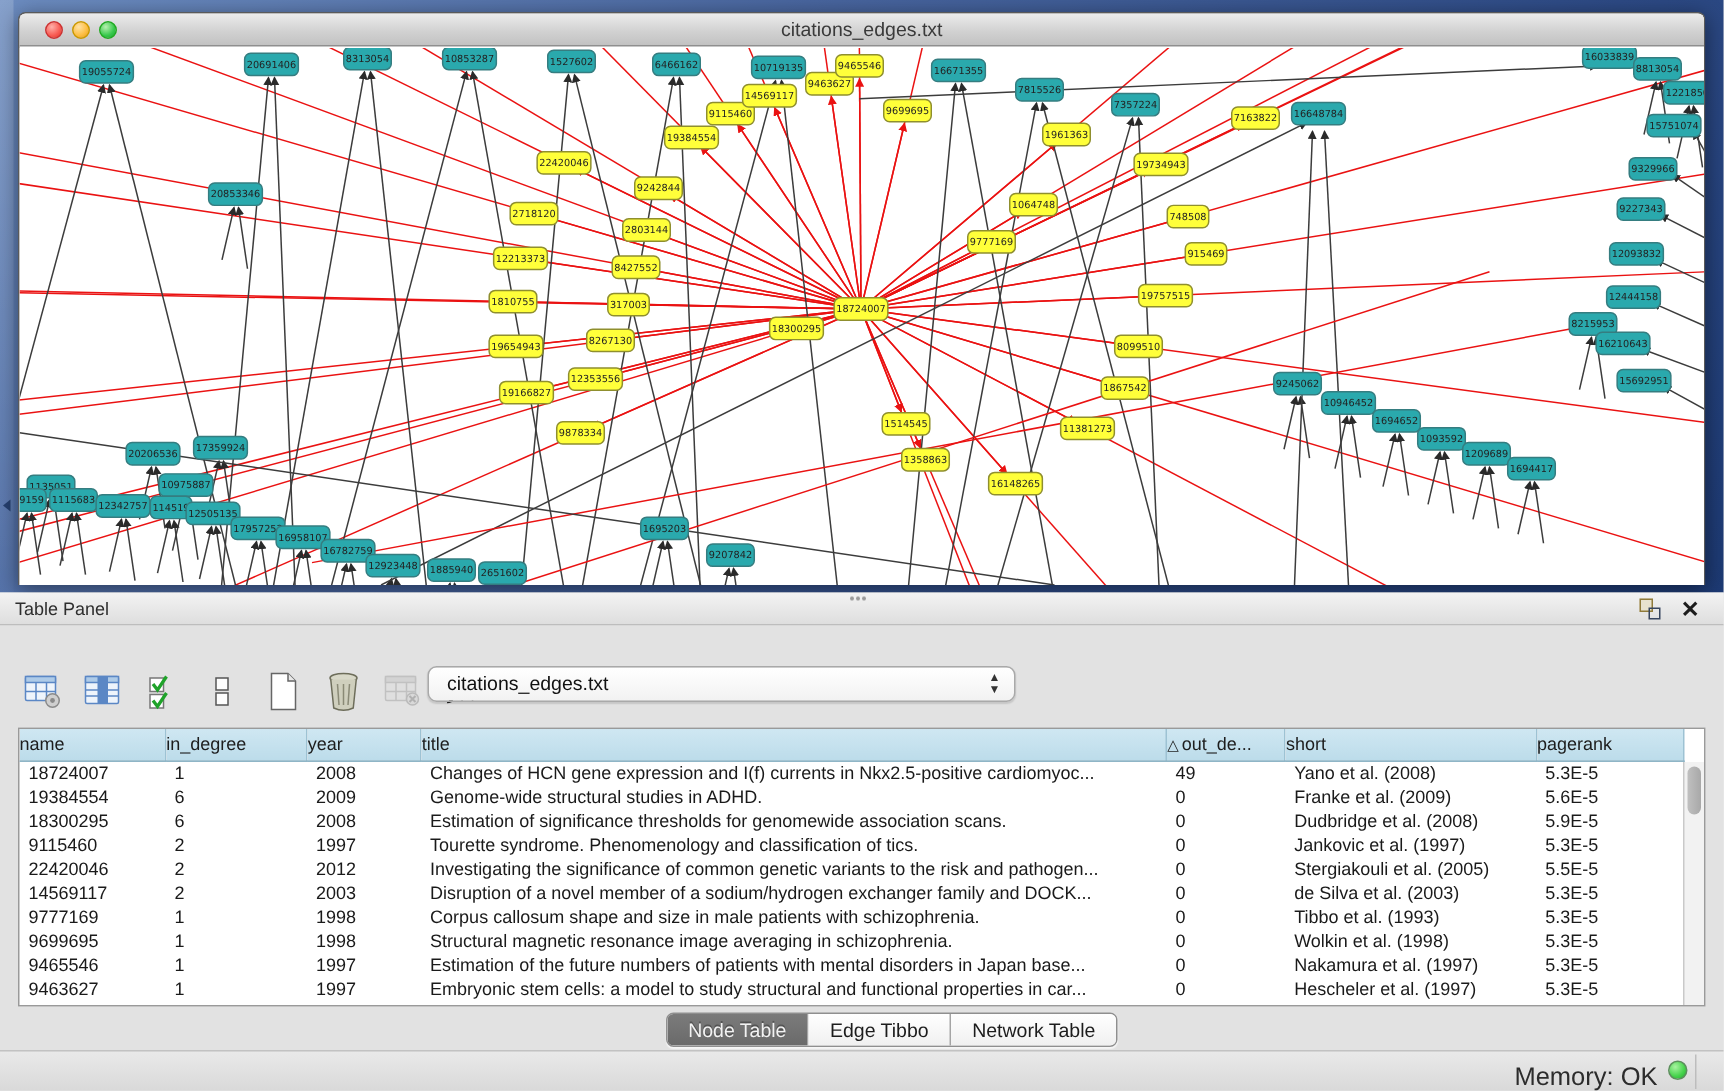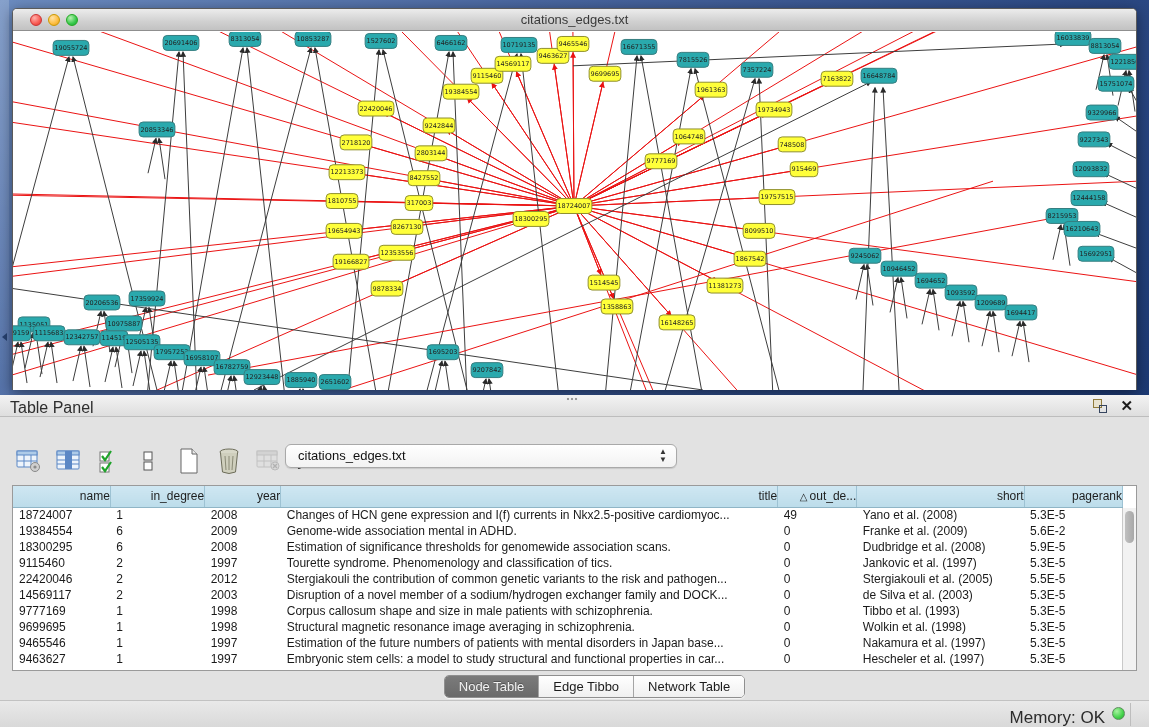--- a/index.html
+++ b/index.html
@@ -26,21 +26,21 @@
   .t-zoom  { left:53px;  background:radial-gradient(circle at 35% 30%, #b8f0b0, #36c84b 60%, #1fa336); border:1px solid #2a2; }
   .canvas { position:absolute; left:0; top:23px; right:0; bottom:0; background:#fff; }
   #graph-svg { width:100%; height:100%; display:block; }
   .red-edge { stroke:#ea1212; stroke-width:1; fill:none; }
   .blk-edge { stroke:#3c3c3c; stroke-width:1; fill:none; }
   .node-label { font-family:"DejaVu Sans", sans-serif; font-size:6.5px; fill:#222; text-anchor:middle; }
 
   
   .panel-header { position:absolute; left:0; top:395px; width:1149px; height:22px;
     background:linear-gradient(180deg,#f3f3f3,#dedede); border-bottom:1px solid #bdbdbd; }
-  .panel-title { position:absolute; left:10px; top:4px; font-size:16px; color:#2e2e2e; }
+  .panel-title { position:absolute; left:10px; top:4px; font-size:12px; color:#2e2e2e; }
   .divider-handle { position:absolute; left:566px; top:2px; width:12px; height:4px;
     background:radial-gradient(circle,#9a9a9a 1px, transparent 1.6px); background-size:4px 4px; }
   .float-icon { position:absolute; right:42px; top:4px; width:14px; height:14px; }
   .float-icon .sq1 { position:absolute; left:0; top:0; width:9px; height:9px; border:1.5px solid #8f7a3a; background:#e8e2cf; }
   .float-icon .sq2 { position:absolute; right:0; bottom:0; width:8px; height:8px; border:1.5px solid #36455f; background:transparent; }
   .close-icon { position:absolute; right:16px; top:2px; font-size:15px; font-weight:bold; color:#1c1c1c; cursor:default; }
 
   .panel-body { position:absolute; left:0; top:417px; width:1149px; height:283px; background:#e2e2e2; }
   .toolbar { position:absolute; left:14px; top:26px; height:36px; display:flex; align-items:center; gap:10px; }
   .tool-btn { width:30px; height:30px; display:flex; align-items:center; justify-content:center; }
@@ -49,21 +49,21 @@
   .fx-sub { font-size:9px; }
   .table-select { position:absolute; left:285px; top:27px; width:392px; height:24px;
     background:linear-gradient(180deg,#ffffff,#f2f2f2); border:1px solid #a9a9a9; border-radius:6px;
     font-size:13px; color:#111; line-height:22px; padding-left:12px; box-shadow:0 1px 1px rgba(0,0,0,.12); }
   .select-arrows { position:absolute; right:9px; top:3px; font-size:8px; color:#333; line-height:8px; text-align:center; }
 
   .table-wrap { position:absolute; left:12px; top:68px; width:1125px; height:186px;
     border:1px solid #9a9a9a; background:#fff; overflow:hidden; }
   .grid { width:1110px; border-collapse:collapse; table-layout:fixed; }
   .grid th { height:21px; background:linear-gradient(180deg,#cfe7f2,#bcdcea); border-right:1px solid #9dc2d3;
-    border-bottom:1px solid #8fb5c6; font-size:12px; font-weight:normal; color:#1d1d1d; text-align:right;
+    border-bottom:1px solid #8fb5c6; font-size:12px; font-weight:normal; color:#1d1d1d; text-align:left;
     overflow:hidden; white-space:nowrap; }
   .grid td { height:16px; font-size:12px; color:#1a1a1a; white-space:nowrap; overflow:hidden;
     padding:0 4px 0 6px; }
   .sort-tri { font-size:10px; margin-right:2px; }
   .vscroll { position:absolute; right:0; top:22px; width:14px; height:163px; background:#f2f2f2; border-left:1px solid #c9c9c9; }
   .vthumb { position:absolute; left:2px; top:3px; width:9px; height:32px; background:linear-gradient(90deg,#c0c0c0,#a8a8a8); border-radius:5px; }
 
   .seg-bar { position:absolute; left:0; top:258px; width:1149px; text-align:center;padding-left:40px; }
   .seg-group { display:inline-flex; border:1px solid #8f8f8f; border-radius:5px; overflow:hidden;
     background:#fbfbfb; box-shadow:0 1px 1px rgba(255,255,255,.7); }
@@ -702,24 +702,24 @@
             <td>2008</td>
             <td>Changes of HCN gene expression and I(f) currents in Nkx2.5-positive cardiomyoc...</td>
             <td>49</td>
             <td>Yano et al. (2008)</td>
             <td>5.3E-5</td>
           </tr>
           <tr>
             <td>19384554</td>
             <td>6</td>
             <td>2009</td>
-            <td>Genome-wide association mental in ADHD.</td>
+            <td>Genome-wide structural studies in ADHD.</td>
             <td>0</td>
             <td>Franke et al. (2009)</td>
-            <td>5.6E-2</td>
+            <td>5.6E-5</td>
           </tr>
           <tr>
             <td>18300295</td>
             <td>6</td>
             <td>2008</td>
             <td>Estimation of significance thresholds for genomewide association scans.</td>
             <td>0</td>
             <td>Dudbridge et al. (2008)</td>
             <td>5.9E-5</td>
           </tr>
@@ -729,21 +729,21 @@
             <td>1997</td>
             <td>Tourette syndrome. Phenomenology and classification of tics.</td>
             <td>0</td>
             <td>Jankovic et al. (1997)</td>
             <td>5.3E-5</td>
           </tr>
           <tr>
             <td>22420046</td>
             <td>2</td>
             <td>2012</td>
-            <td>Stergiakouli the contribution of common genetic variants to the risk and pathogen...</td>
+            <td>Investigating the significance of common genetic variants to the risk and pathogen...</td>
             <td>0</td>
             <td>Stergiakouli et al. (2005)</td>
             <td>5.5E-5</td>
           </tr>
           <tr>
             <td>14569117</td>
             <td>2</td>
             <td>2003</td>
             <td>Disruption of a novel member of a sodium/hydrogen exchanger family and DOCK...</td>
             <td>0</td>

